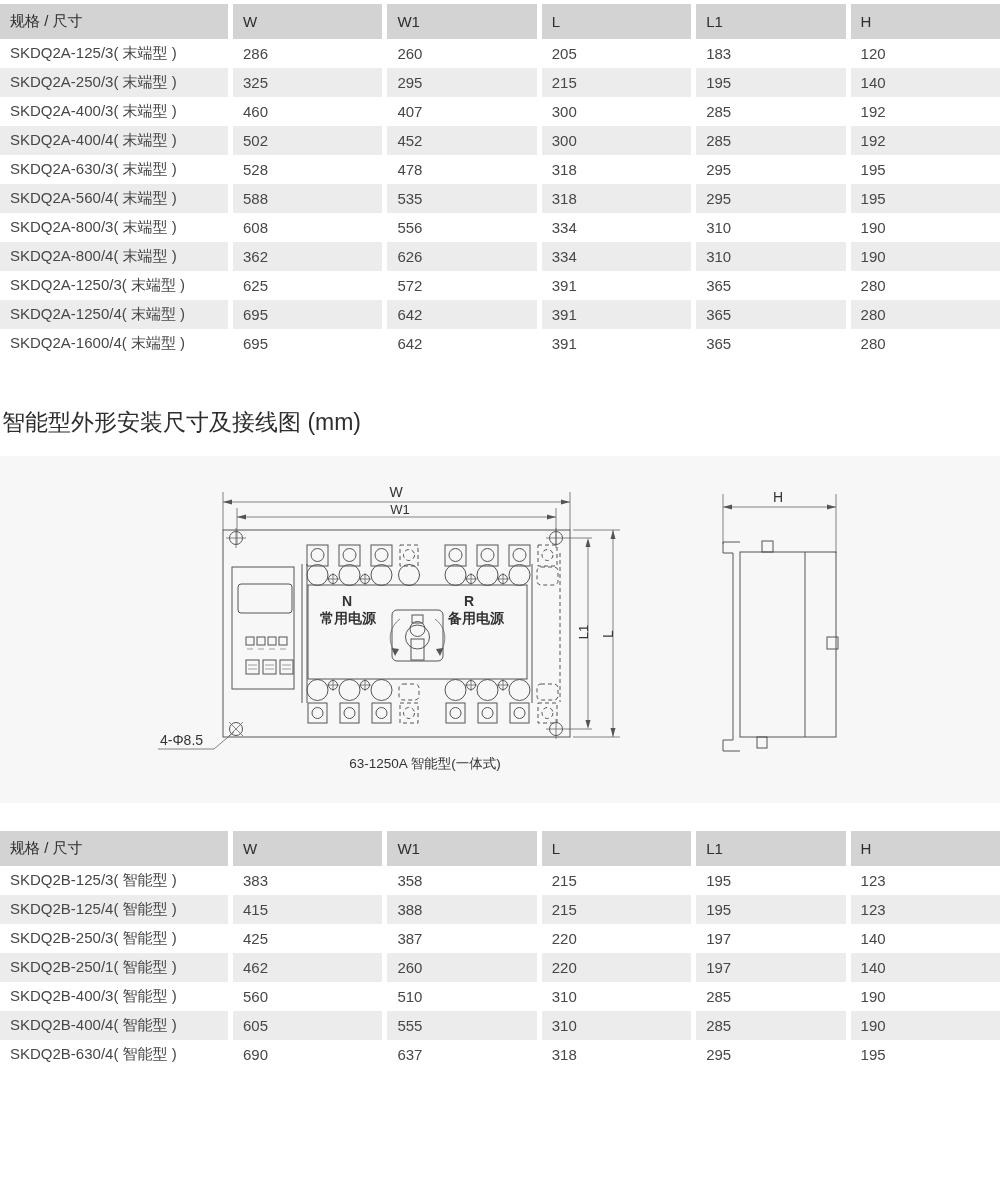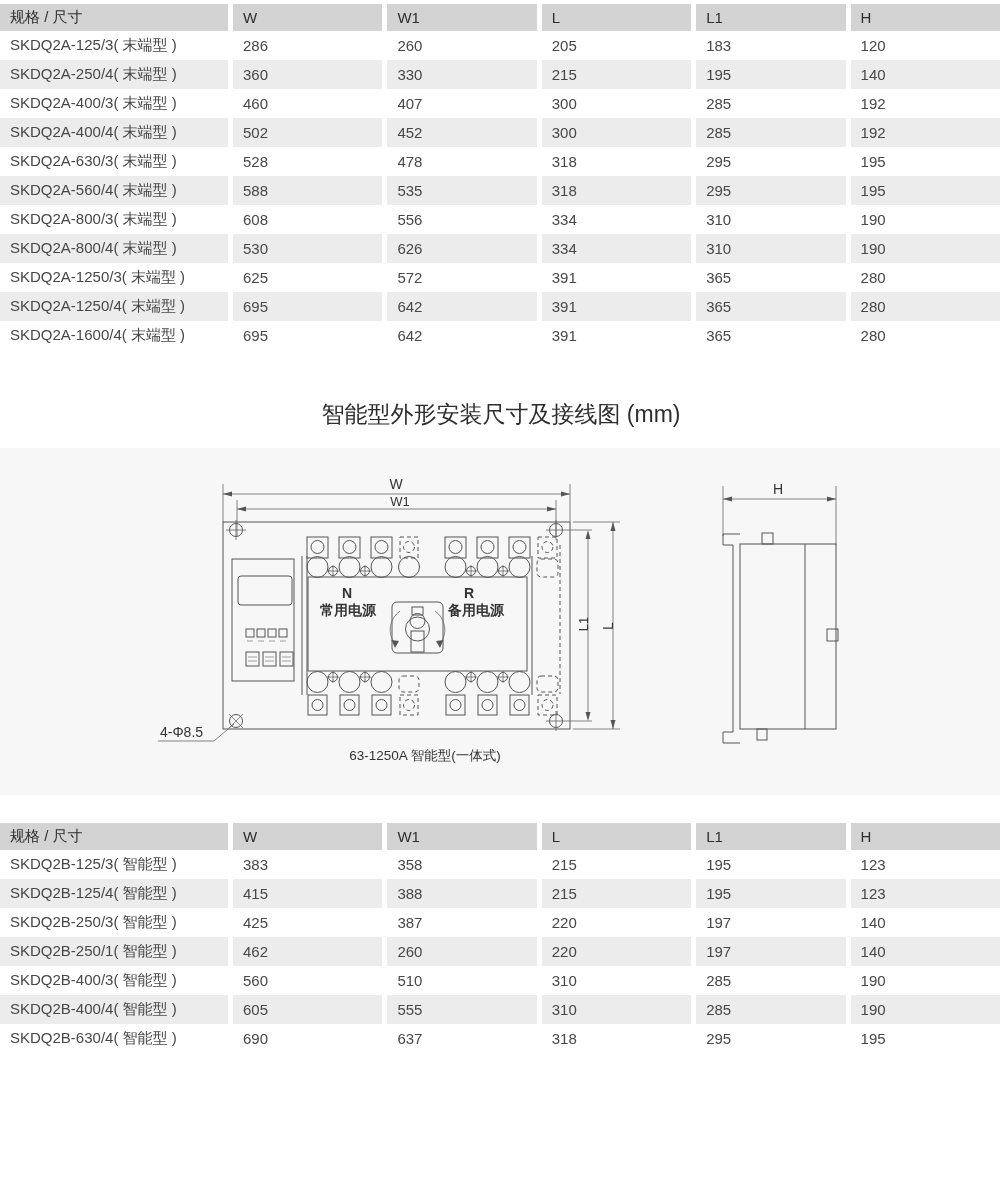--- a/index.html
+++ b/index.html
@@ -19,21 +19,21 @@
     table-layout: fixed;
     font-size: 15px;
   }
   table.spec-table col.c-spec { width: 22.8%; }
   table.spec-table col.c-val  { width: 15.44%; }
   table.spec-table th {
     background: #d3d3d3;
     font-weight: 400;
     text-align: left;
     color: #2e2e2e;
-    padding: 0 10px;
+    padding: 8px 10px;
     height: 27px;
     white-space: nowrap;
     overflow: hidden;
   }
   table.spec-table td {
     padding: 4px 10px;
     height: 29px;
     color: #474747;
     white-space: nowrap;
     overflow: hidden;
@@ -45,21 +45,20 @@
   #table-a { margin-top: 4px; }
   #table-b { margin-top: 28px; }
 
   
   h2.section-heading {
     font-size: 23px;
     font-weight: 400;
     color: #2d2d2d;
     margin: 50px 0 0 2px;
     line-height: 28px;
-    text-align: center;
   }
 
   
   .diagram-band {
     margin-top: 20px;
     width: 1000px;
     height: 347px;
     background: #f7f7f7;
   }
   .diagram-band svg { display: block; }
@@ -97,23 +96,23 @@
     <tbody>
         <tr>
           <td>SKDQ2A-125/3( 末端型 )</td>
           <td>286</td>
           <td>260</td>
           <td>205</td>
           <td>183</td>
           <td>120</td>
         </tr>
         <tr>
-          <td>SKDQ2A-250/4( 末端型 )</td>
-          <td>360</td>
-          <td>330</td>
+          <td>SKDQ2A-250/3( 末端型 )</td>
+          <td>325</td>
+          <td>295</td>
           <td>215</td>
           <td>195</td>
           <td>140</td>
         </tr>
         <tr>
           <td>SKDQ2A-400/3( 末端型 )</td>
           <td>460</td>
           <td>407</td>
           <td>300</td>
           <td>285</td>
@@ -146,21 +145,21 @@
         <tr>
           <td>SKDQ2A-800/3( 末端型 )</td>
           <td>608</td>
           <td>556</td>
           <td>334</td>
           <td>310</td>
           <td>190</td>
         </tr>
         <tr>
           <td>SKDQ2A-800/4( 末端型 )</td>
-          <td>530</td>
+          <td>362</td>
           <td>626</td>
           <td>334</td>
           <td>310</td>
           <td>190</td>
         </tr>
         <tr>
           <td>SKDQ2A-1250/3( 末端型 )</td>
           <td>625</td>
           <td>572</td>
           <td>391</td>

